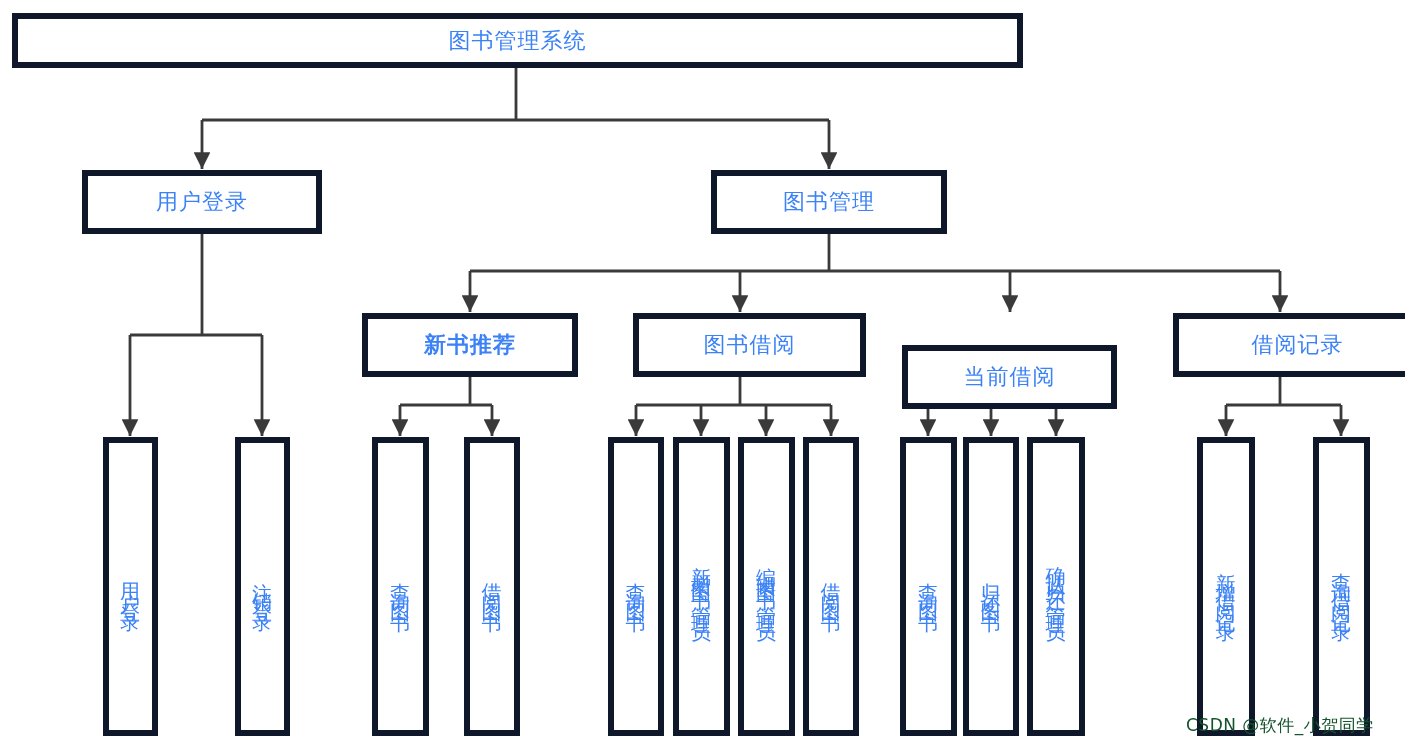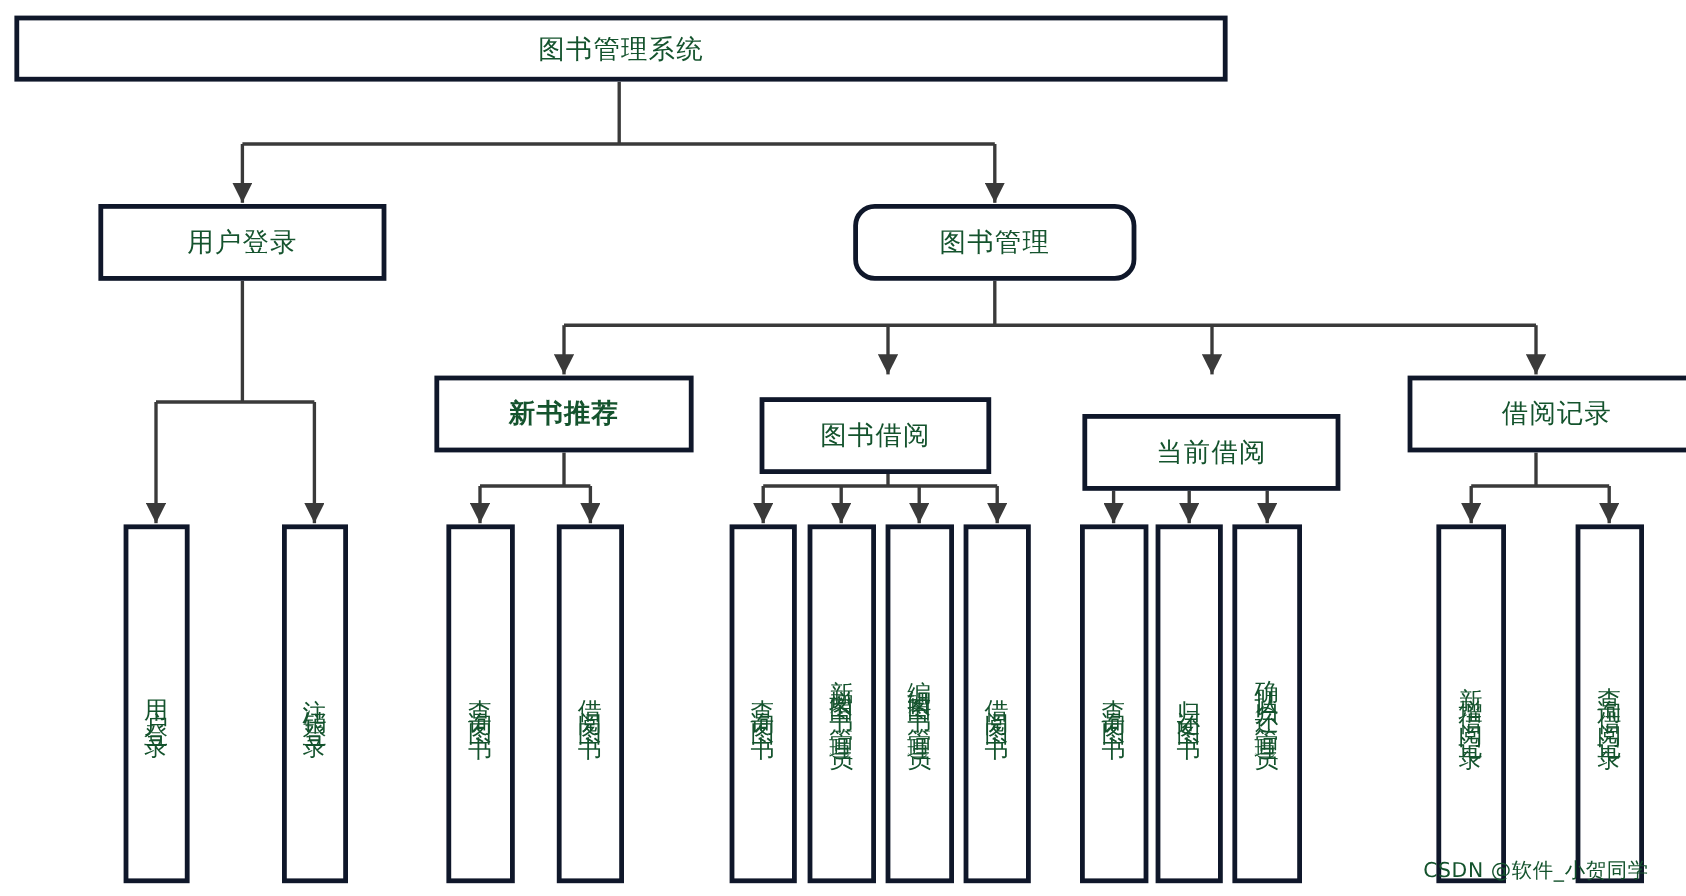--- a/index.html
+++ b/index.html
@@ -18,26 +18,26 @@
   .wires {
     position: absolute;
     left: 0;
     top: 0;
     z-index: 1;
   }
   .node {
     position: absolute;
     box-sizing: border-box;
     background: #ffffff;
-    border: 4px solid #0f172a;
+    border: 6px solid #0f172a;
     display: flex;
     align-items: center;
     justify-content: center;
     z-index: 2;
-    color: #14532d;
+    color: #3b82f6;
   }
   .hbox {
     font-size: 22px;
     letter-spacing: 1px;
   }
   .vbox .vtext {
     writing-mode: vertical-rl;
     text-orientation: mixed;
     font-size: 20px;
     line-height: 1;
@@ -108,24 +108,24 @@
       <path d="M1280 377 V405"></path>
       <path d="M1226 405 H1341"></path>
       <path d="M1226 405 V436" marker-end="url(#arr)"></path>
       <path d="M1341 405 V436" marker-end="url(#arr)"></path>
     </g>
   </svg>
 
   <div class="node hbox" style="left:12px; top:13px; width:1011px; height:55px;">图书管理系统</div>
 
   <div class="node hbox" style="left:82px; top:170px; width:240px; height:64px;">用户登录</div>
-  <div class="node hbox" style="left:711px; top:170px; width:236px; height:64px;border-radius:18px;">图书管理</div>
+  <div class="node hbox" style="left:711px; top:170px; width:236px; height:64px;">图书管理</div>
 
   <div class="node hbox" style="left:362px; top:313px; width:216px; height:64px;font-weight:bold;">新书推荐</div>
-  <div class="node hbox" style="left:633px; top:313px; width:193px; height:64px;margin-top:18px;">图书借阅</div>
+  <div class="node hbox" style="left:633px; top:313px; width:233px; height:64px;">图书借阅</div>
   <div class="node hbox" style="left:902px; top:313px; width:215px; height:64px;margin-top:32px;">当前借阅</div>
   <div class="node hbox" style="left:1173px; top:313px; width:249px; height:64px;">借阅记录</div>
 
   <div class="node vbox" style="left:103px; top:437px; width:55px; height:299px;">
     <span class="vtext">用户登录</span>
   </div>
   <div class="node vbox" style="left:235px; top:437px; width:55px; height:299px;">
     <span class="vtext">注销登录</span>
   </div>
 

